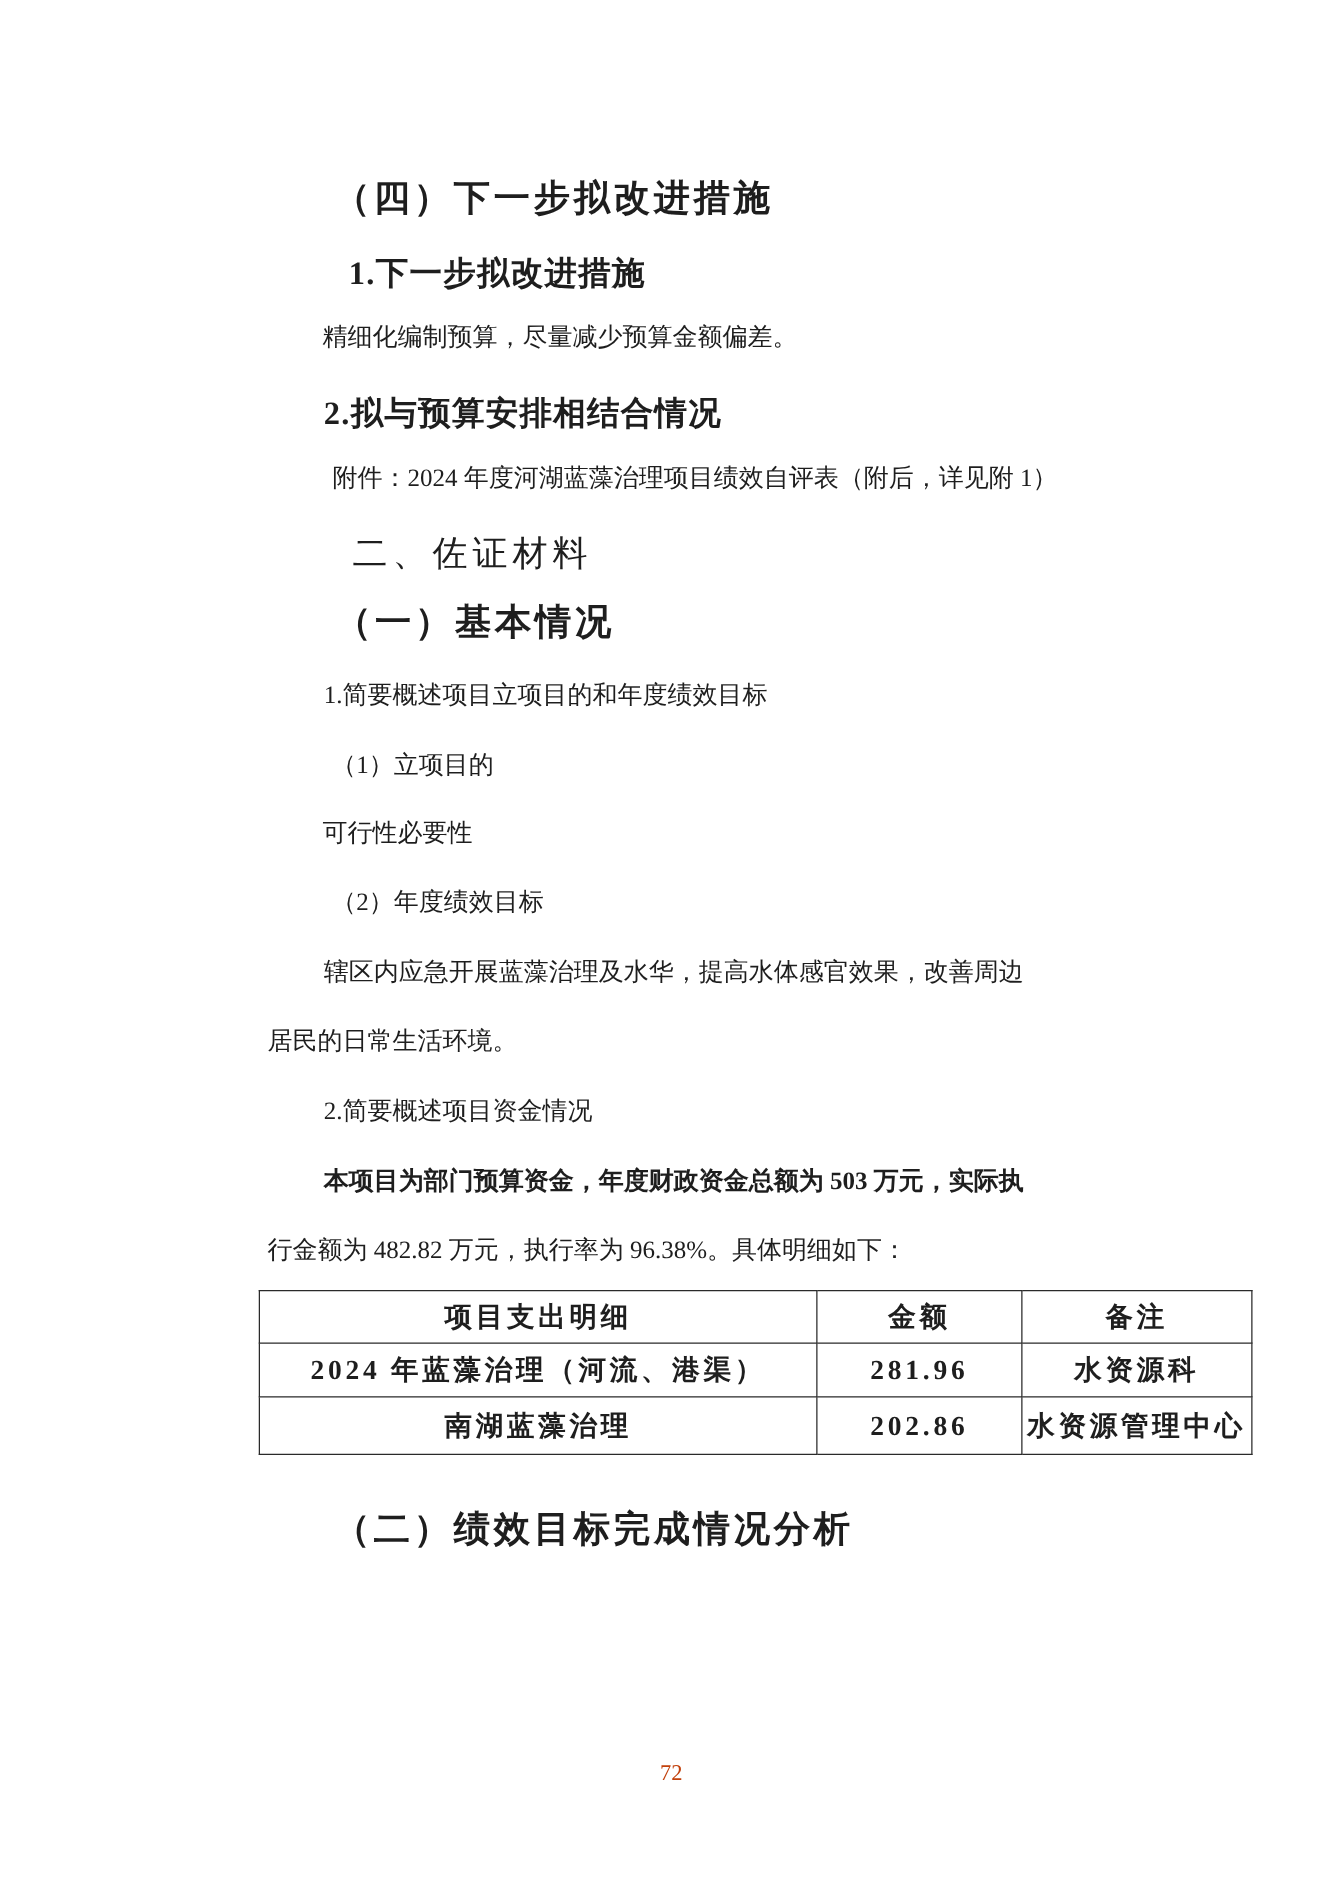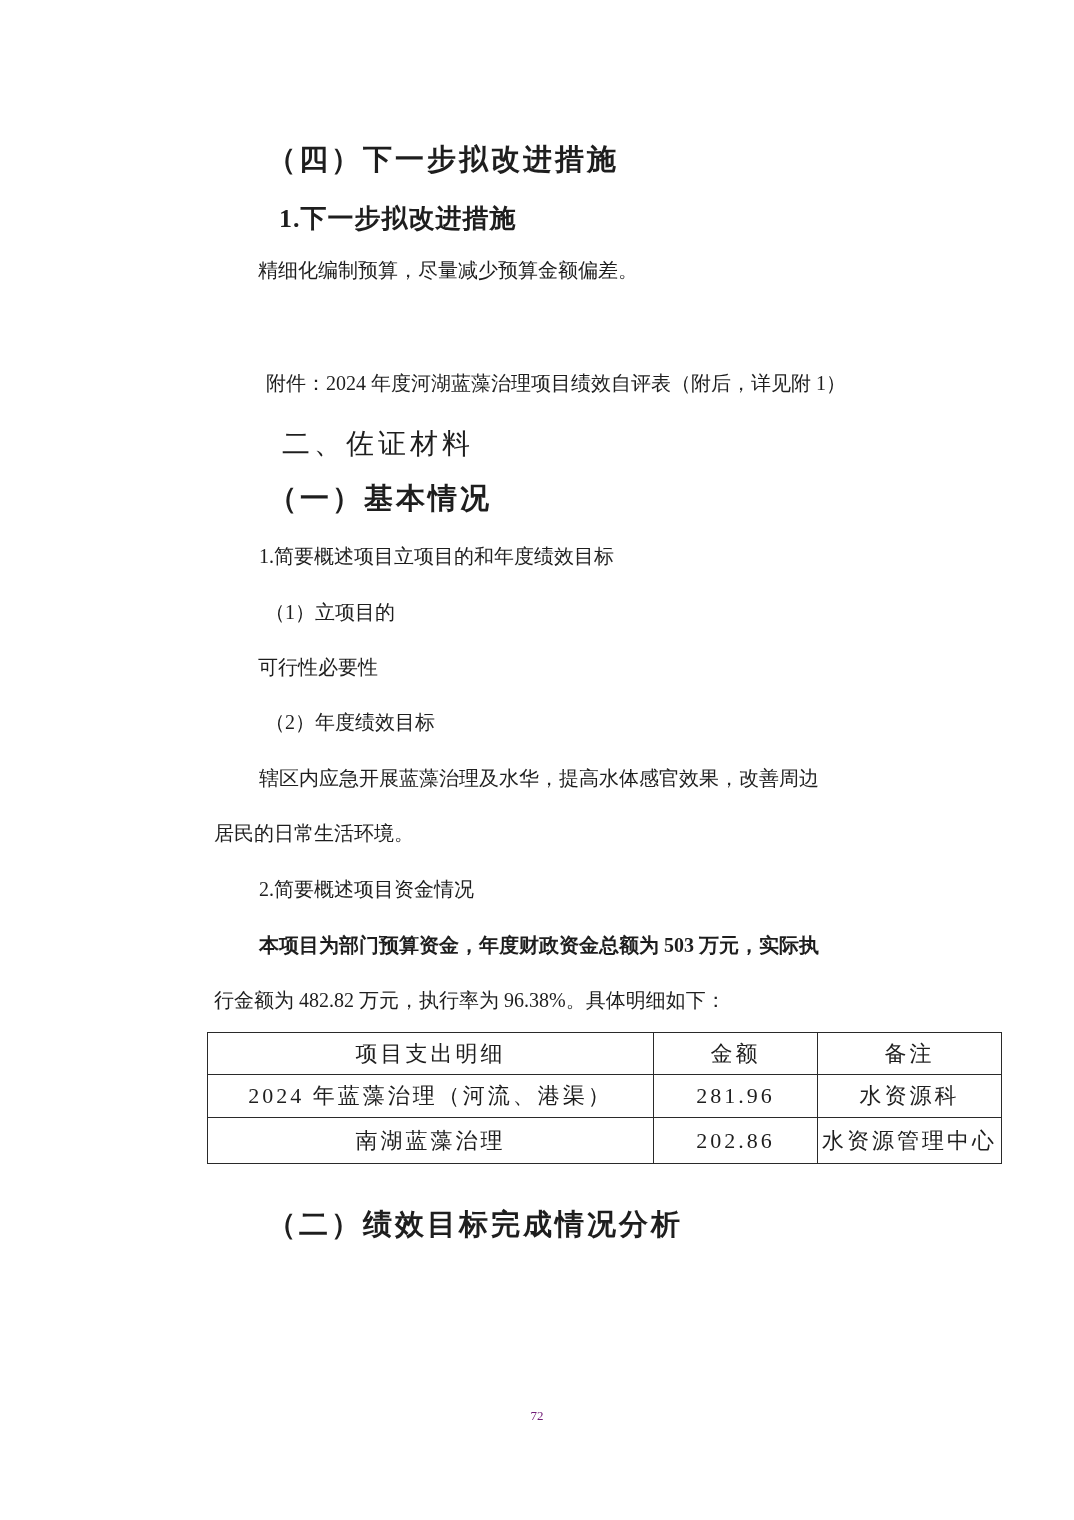--- a/index.html
+++ b/index.html
@@ -48,52 +48,53 @@
     width: 795px;
     border-collapse: collapse;
     table-layout: fixed;
     font-family: "Liberation Serif", "DejaVu Serif", serif;
   }
   table.expense td, table.expense th {
     border: 1px solid #2a2a2a;
     text-align: center;
     vertical-align: middle;
     font-size: 22px;
-    font-weight: 400;
+    font-weight: 700;
     letter-spacing: 3px;
     padding: 0 4px;
     overflow: hidden;
   }
   table.expense .col-item { width: 56.2%; }
   table.expense .col-amount { width: 20.6%; }
   table.expense .col-note { width: 23.2%; }
   table.expense tr.hdr { height: 42px; }
   table.expense tr.r1 { height: 43px; }
   table.expense tr.r2 { height: 46px; }
   .page-number {
     position: absolute;
     left: 0;
     top: 1408px;
     width: 100%;
     text-align: center;
-    font-size: 13px;
-    color: #701a75;
+    font-size: 18px;
+    color: #c2410c;
   }
 </style>
 </head>
 <body>
 
 <div class="page">
 
   <div class="line h-big" style="left:213px; top:141px;">（四）下一步拟改进措施</div>
 
   <div class="line sub-bold" style="left:205px; top:203px;margin-left:20px;">1.下一步拟改进措施</div>
 
   <div class="line body-text" style="left:204px; top:258px;">精细化编制预算，尽量减少预算金额偏差。</div>
 
+  <div class="line sub-bold" style="left:205px; top:315px;">2.拟与预算安排相结合情况</div>
 
   <div class="line body-text" style="left:212px; top:371px;">附件：2024 年度河湖蓝藻治理项目绩效自评表（附后，详见附 1）</div>
 
   <div class="line h-mid" style="left:228px; top:426px;">二、佐证材料</div>
 
   <div class="line h-big" style="left:214px; top:480px;">（一）基本情况</div>
 
   <div class="line body-text" style="left:205px; top:544px;">1.简要概述项目立项目的和年度绩效目标</div>
 
   <div class="line body-text" style="left:211px; top:600px;">（1）立项目的</div>

